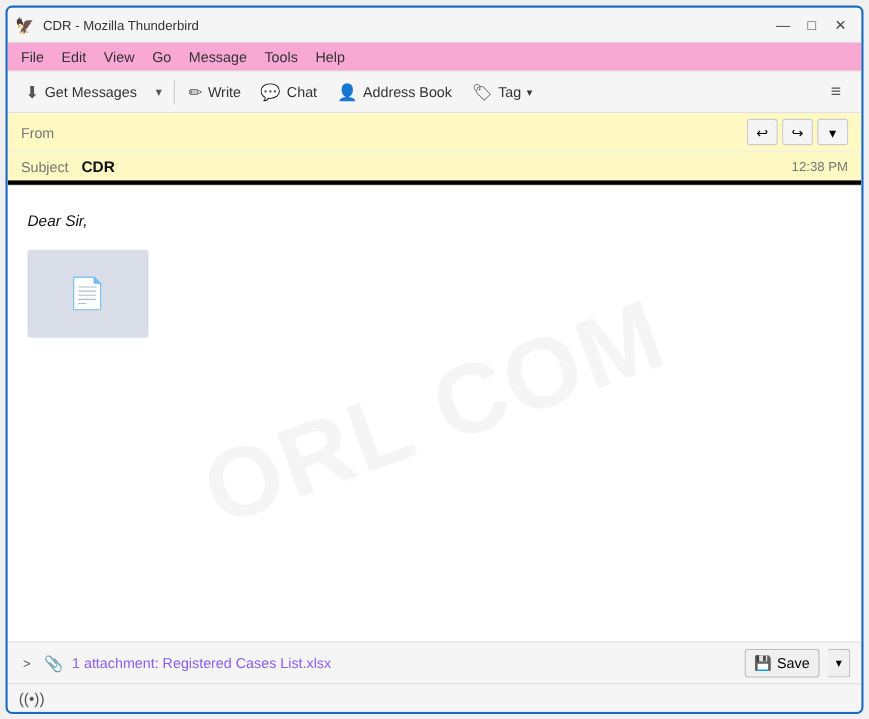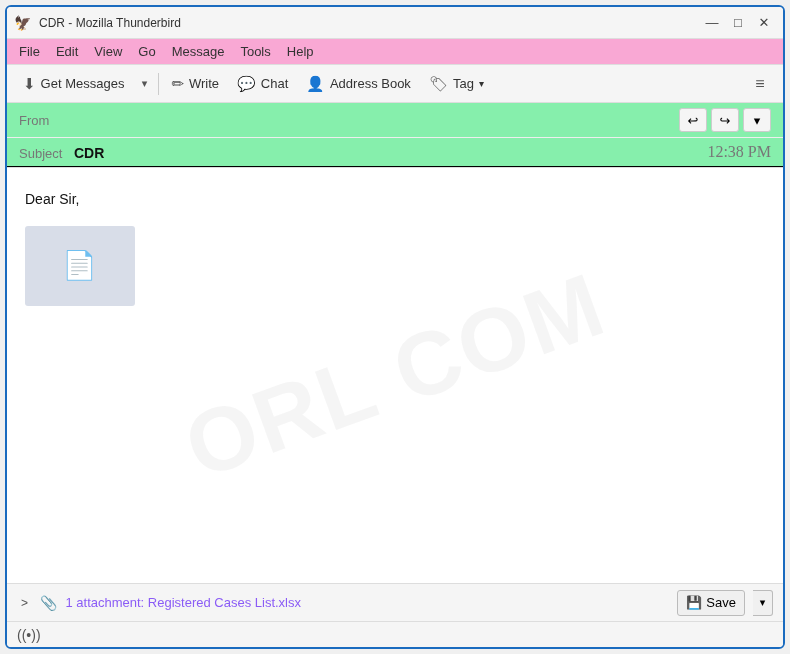--- a/index.html
+++ b/index.html
@@ -140,21 +140,21 @@
       font-size: 16px;
       color: #555;
       display: flex;
       align-items: center;
       justify-content: center;
       border-radius: 3px;
     }
 
     
     .email-header {
-      background: #86efac;
+      background: #fef9c3;
       border-bottom: 1px solid #ddd;
     }
     .email-header-row {
       display: flex;
       align-items: center;
       padding: 5px 12px;
       border-bottom: 1px solid #eee;
       min-height: 32px;
     }
     .email-header-row:last-child { border-bottom: none; }
@@ -180,56 +180,56 @@
       background: #f5f5f5;
       cursor: pointer;
       font-size: 13px;
       display: flex;
       align-items: center;
       justify-content: center;
       border-radius: 3px;
     }
     .subject-row {
       display: flex;
-      align-items: flex-end;
+      align-items: center;
       padding: 5px 12px;
-      border-bottom: 1px solid #000000;
+      border-bottom: 4px solid #000000;
     }
     .subject-label {
       color: #777;
       font-size: 13px;
       min-width: 55px;
     }
     .subject-value {
       font-size: 14px;
       font-weight: bold;
       color: #111;
       flex: 1;
     }
     .subject-time {
-      font-size: 16px;
+      font-size: 12px;
       color: #777;
-      font-family: Liberation Serif, serif;
     }
 
     
     .email-body {
       flex: 1;
       padding: 20px 18px;
       background: #fff;
       overflow-y: auto;
       position: relative;
     }
     .email-body-text {
       font-size: 14px;
       line-height: 1.7;
       color: #111;
     }
     .email-body-text p {
       margin-bottom: 14px;
+      font-style: italic;
     }
     .watermark {
       position: absolute;
       top: 50%;
       left: 50%;
       transform: translate(-50%, -50%) rotate(-20deg);
       font-size: 90px;
       font-weight: 900;
       color: rgba(200, 200, 200, 0.18);
       white-space: nowrap;

